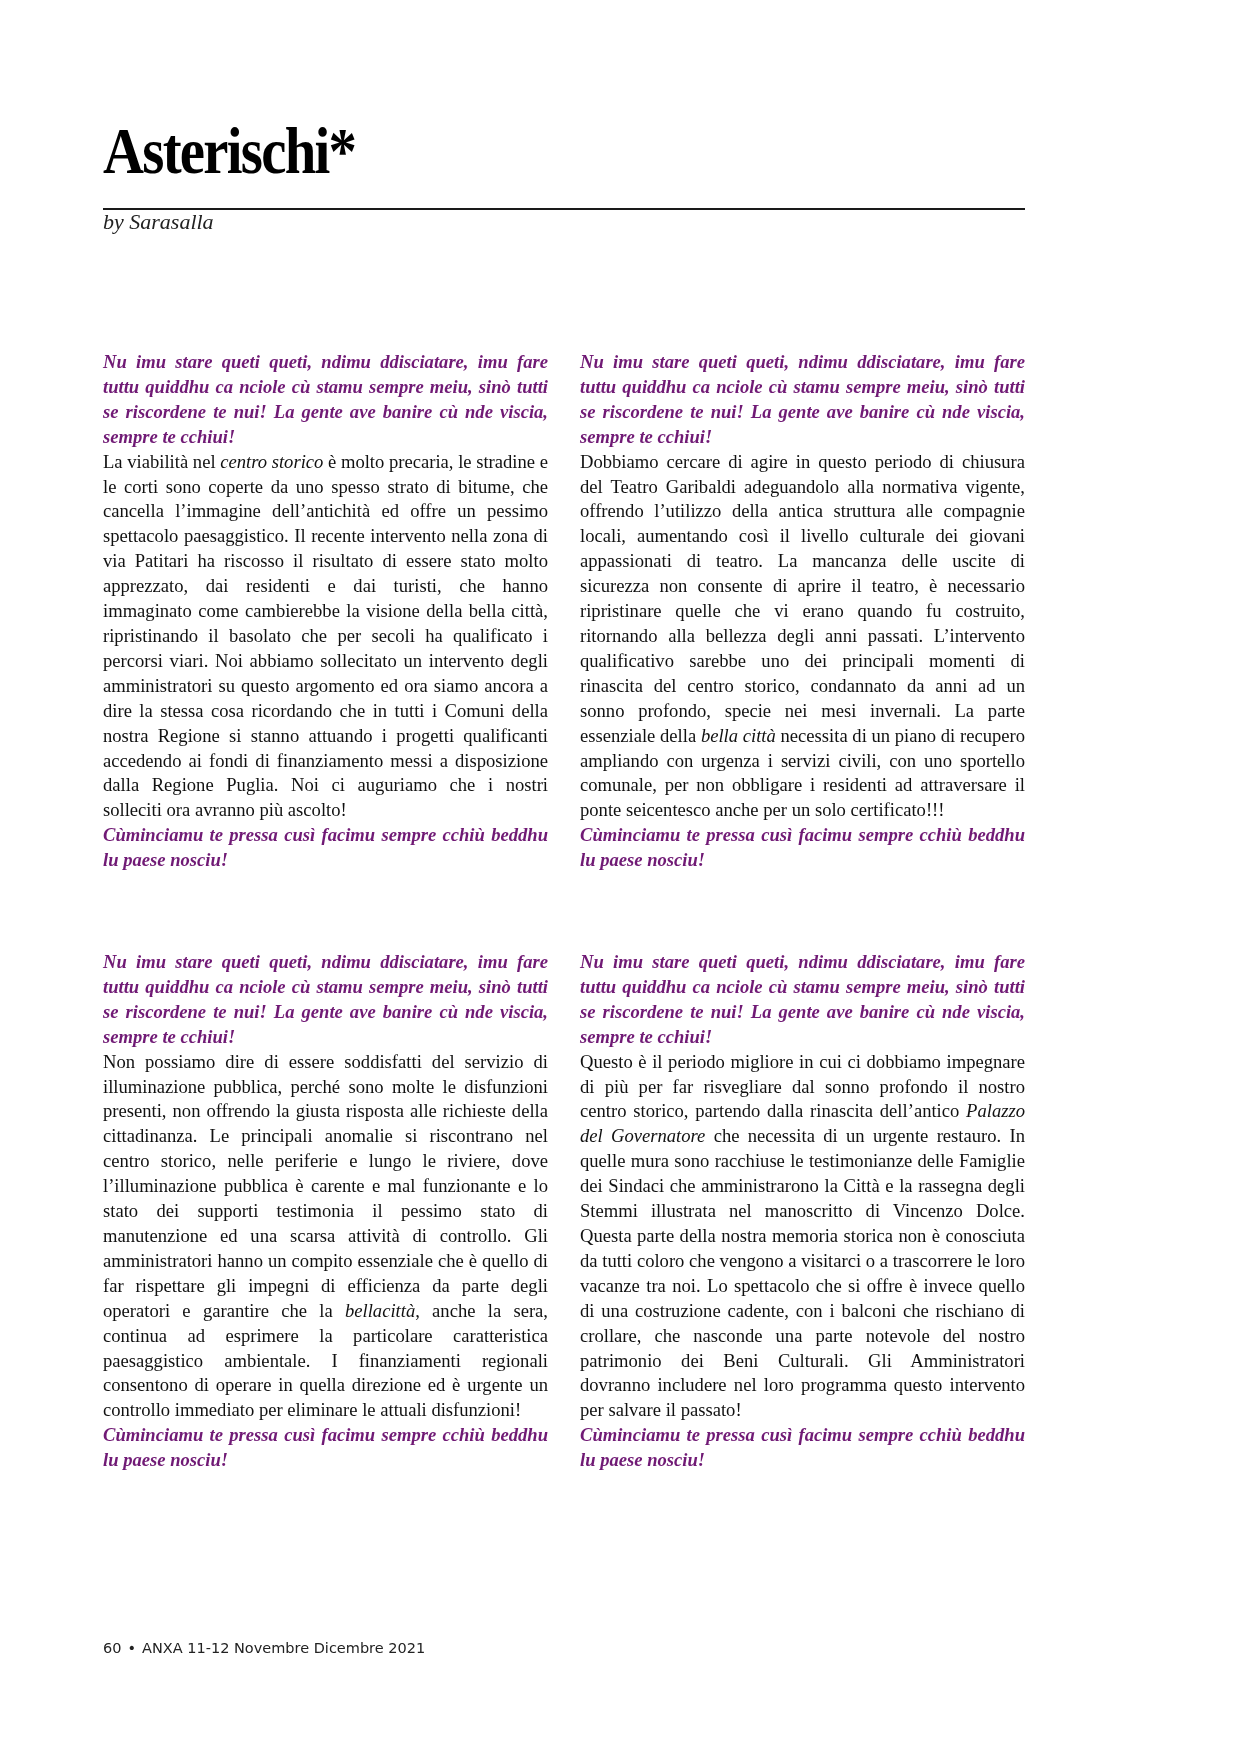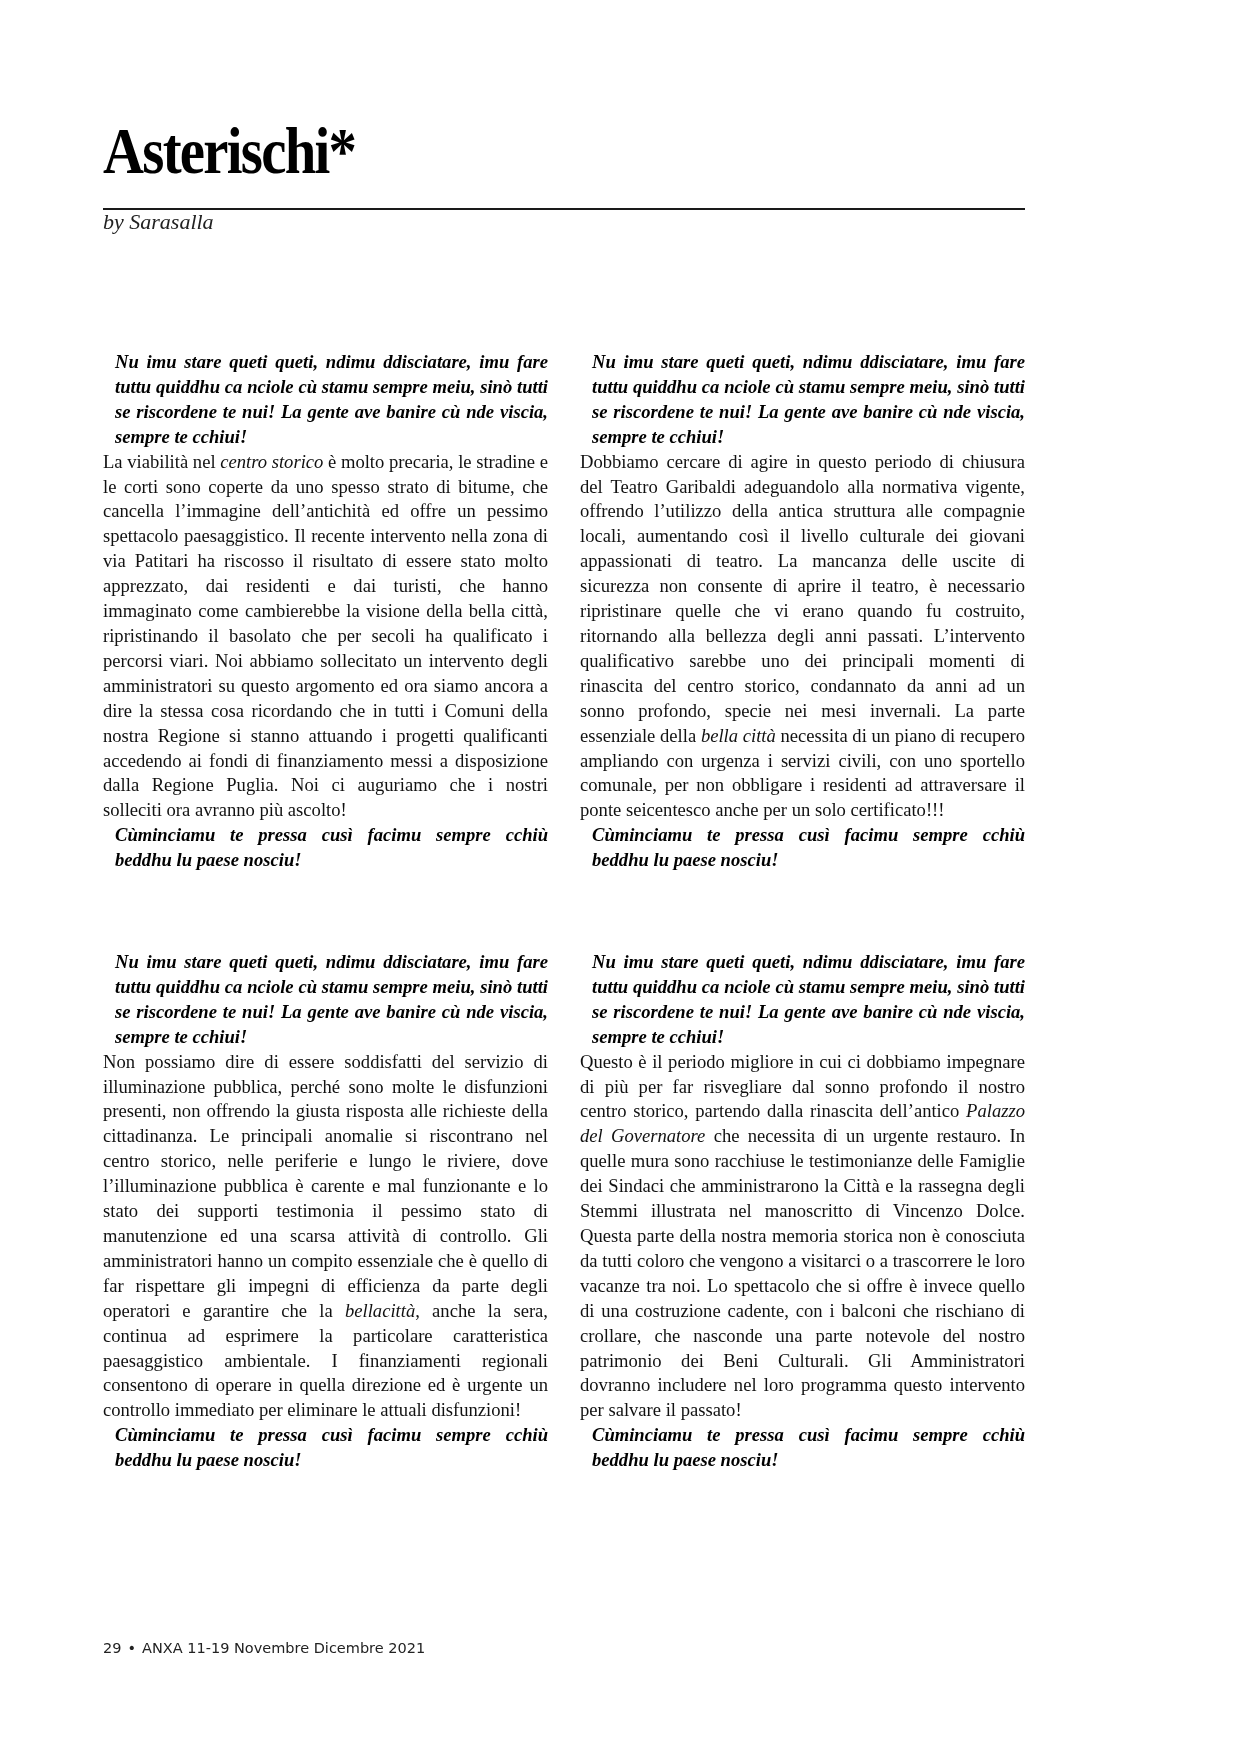--- a/index.html
+++ b/index.html
@@ -20,21 +20,21 @@
     }
     .article {
       position: absolute; width: 445px;
       font-family: "Liberation Serif", "DejaVu Serif", serif;
       font-size: 18.6px; line-height: 24.9px; text-align: justify; color: #111;
     }
     .a1 { left: 103px; top: 350px; }
     .a2 { left: 580px; top: 350px; }
     .a3 { left: 103px; top: 950px; }
     .a4 { left: 580px; top: 950px; }
-    .motto { font-weight: bold; font-style: italic; color: #000000; margin-left: 12px; }
+    .motto { font-weight: bold; font-style: italic; color: #701a75; }
     .body-text em { font-style: italic; }
     .footer {
       position: absolute; left: 103px; top: 1640px;
       font-family: "DejaVu Sans", "Liberation Sans", sans-serif; font-size: 14.5px; color: #222;
     }
     .footer .bullet { margin: 0 6px; }
   </style>
 </head>
 <body>
 
@@ -68,14 +68,14 @@
 
 <div class="article a4">
   <div class="motto">Nu imu stare queti queti, ndimu ddisciatare, imu fare tuttu quiddhu ca nciole cù stamu sempre meiu, sinò tutti se riscordene te nui! La gente ave banire cù nde viscia, sempre te cchiui!</div>
   <div class="body-text">
     <span>Questo è il periodo migliore in cui ci dobbiamo impegnare di più per far risvegliare dal sonno profondo il nostro centro storico, partendo dalla rinascita dell’antico </span><em>Palazzo del Governatore</em><span> che necessita di un urgente restauro. In quelle mura sono racchiuse le testimonianze delle Famiglie dei Sindaci che amministrarono la Città e la rassegna degli Stemmi illustrata nel manoscritto di Vincenzo Dolce. Questa parte della nostra memoria storica non è conosciuta da tutti coloro che vengono a visitarci o a trascorrere le loro vacanze tra noi. Lo spettacolo che si offre è invece quello di una costruzione cadente, con i balconi che rischiano di crollare, che nasconde una parte notevole del nostro patrimonio dei Beni Culturali. Gli Amministratori dovranno includere nel loro programma questo intervento per salvare il passato!</span>
   </div>
   <div class="motto">Cùminciamu te pressa cusì facimu sempre cchiù beddhu lu paese nosciu!</div>
 </div>
 
 <div class="footer">
-  <span>29</span><span class="bullet">•</span><span>ANXA 11-19 Novembre Dicembre 2021</span>
+  <span>60</span><span class="bullet">•</span><span>ANXA 11-12 Novembre Dicembre 2021</span>
 </div>
 
 </body></html>

